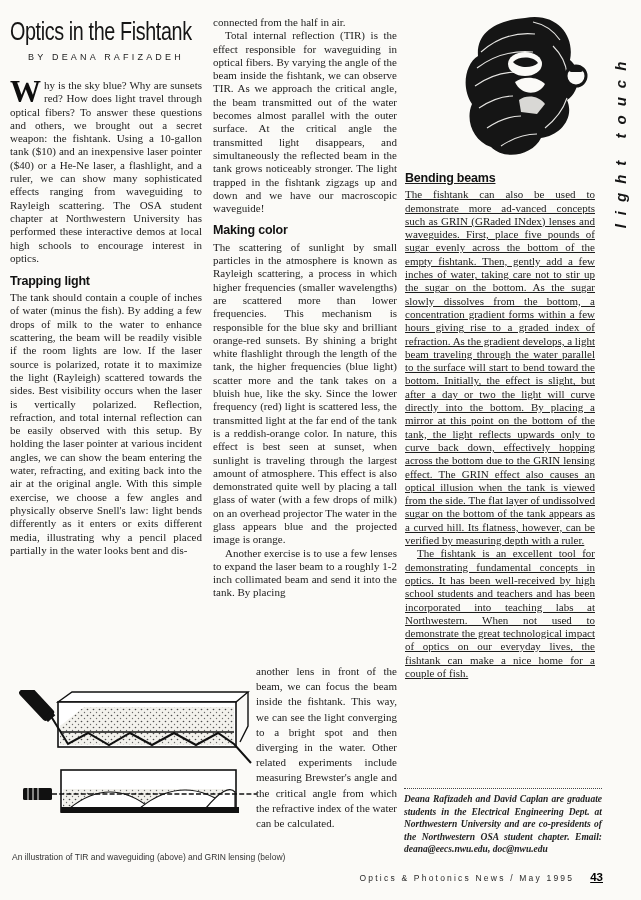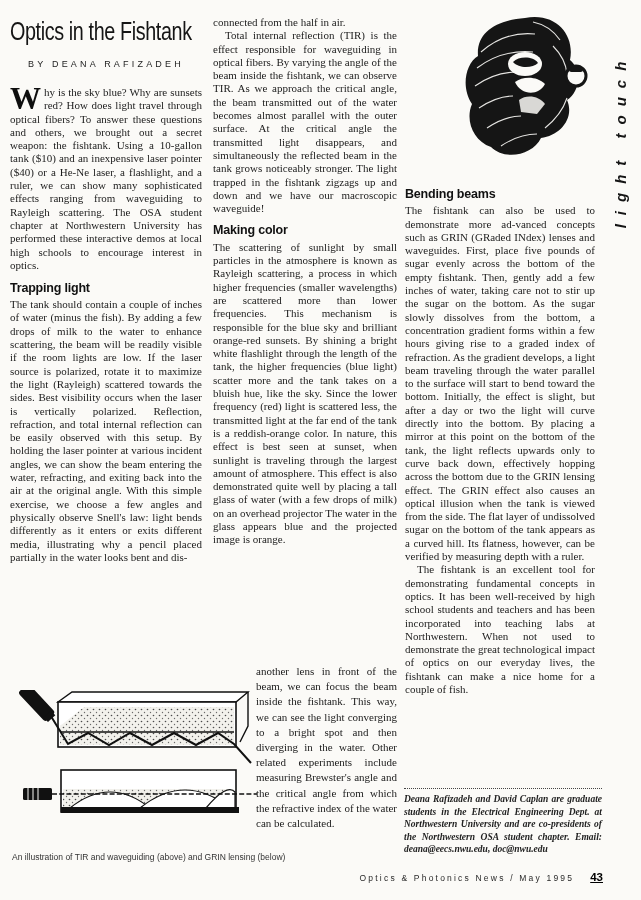--- a/index.html
+++ b/index.html
@@ -31,21 +31,21 @@
     transform-origin:left top;
     white-space:nowrap;
   }
   .byline{
     font-family:"Liberation Sans", sans-serif;
     font-size:9px;
     letter-spacing:3.2px;
     text-align:center;
     line-height:19px;
     color:#222;
-    margin-top:8px;
+    margin-top:1px;
   }
   .section-heading{
     font-family:"Liberation Sans", sans-serif;
     font-weight:bold;
     font-size:12.5px;
     letter-spacing:-0.2px;
     color:#111;
     margin:9px 0 3px 0;
   }
   .dropcap{
@@ -113,20 +113,21 @@
   <div class="body-text">
     <p>The tank should contain a couple of inches of water (minus the fish). By adding a few drops of milk to the water to enhance scattering, the beam will be readily visible if the room lights are low. If the laser source is polarized, rotate it to maximize the light (Rayleigh) scattered towards the sides. Best visibility occurs when the laser is vertically polarized. Reflection, refraction, and total internal reflection can be easily observed with this setup. By holding the laser pointer at various incident angles, we can show the beam entering the water, refracting, and exiting back into the air at the original angle. With this simple exercise, we choose a few angles and physically observe Snell's law: light bends differently as it enters or exits different media, illustrating why a pencil placed partially in the water looks bent and dis-</p>
   </div>
 </div>
 
 <div class="col body-text" style="left:213px; top:16px; width:184px;">
   <p>connected from the half in air.</p>
   <p class="indent">Total internal reflection (TIR) is the effect responsible for waveguiding in optical fibers. By varying the angle of the beam inside the fishtank, we can observe TIR. As we approach the critical angle, the beam transmitted out of the water becomes almost parallel with the outer surface. At the critical angle the transmitted light disappears, and simultaneously the reflected beam in the tank grows noticeably stronger. The light trapped in the fishtank zigzags up and down and we have our macroscopic waveguide!</p>
   <div class="section-heading">Making color</div>
   <p>The scattering of sunlight by small particles in the atmosphere is known as Rayleigh scattering, a process in which higher frequencies (smaller wavelengths) are scattered more than lower frequencies. This mechanism is responsible for the blue sky and brilliant orange-red sunsets. By shining a bright white flashlight through the length of the tank, the higher frequencies (blue light) scatter more and the tank takes on a bluish hue, like the sky. Since the lower frequency (red) light is scattered less, the transmitted light at the far end of the tank is a reddish-orange color. In nature, this effect is best seen at sunset, when sunlight is traveling through the largest amount of atmosphere. This effect is also demonstrated quite well by placing a tall glass of water (with a few drops of milk) on an overhead projector The water in the glass appears blue and the projected image is orange.</p>
+  <p class="indent">Another exercise is to use a few lenses to expand the laser beam to a roughly 1-2 inch collimated beam and send it into the tank. By placing</p>
 </div>
 
 <div class="wrap-block">another lens in front of the beam, we can focus the beam inside the fishtank. This way, we can see the light converging to a bright spot and then diverging in the water. Other related experiments include measuring Brewster's angle and the critical angle from which the refractive index of the water can be calculated.</div>
 
 <div class="woodcut">
   <svg width="128" height="152" viewBox="0 0 128 152">
     <path d="M62,6 C94,0 112,24 107,48 C119,58 117,80 104,88 C112,106 97,124 78,126 C70,143 42,149 28,135 C10,129 2,108 9,92 C-2,76 2,52 15,44 C13,20 34,8 62,6 Z" fill="#151515"></path>
     <g stroke="#fbfaf7" stroke-width="1.1" fill="none" opacity="0.9">
       <path d="M18,40 C34,26 52,20 72,22"></path>
       <path d="M14,56 C30,44 48,38 70,40"></path>
@@ -141,21 +142,21 @@
     <ellipse cx="62" cy="52" rx="17" ry="12" fill="#fbfaf7"></ellipse>
     <path d="M50,50 C56,44 70,44 75,51 C70,56 56,57 50,50 Z" fill="#151515"></path>
     <circle cx="64" cy="50" r="3.2" fill="#151515"></circle>
     <path d="M52,70 C60,64 74,64 82,72 C76,84 58,84 52,70 Z" fill="#fbfaf7"></path>
     <path d="M56,88 C64,82 76,84 82,92 L74,102 L58,100 Z" fill="#fbfaf7" opacity="0.85"></path>
     <circle cx="113" cy="64" r="10" fill="#fbfaf7" stroke="#151515" stroke-width="3"></circle>
     <rect x="106" y="55" width="14" height="5" rx="2.5" fill="#151515"></rect>
   </svg>
 </div>
 
-<div class="col body-text" style="left:405px; top:188px; width:190px;">
+<div class="col body-text" style="left:405px; top:172px; width:190px;text-decoration:underline;">
   <div class="section-heading" style="margin-top:0;">Bending beams</div>
   <p>The fishtank can also be used to demonstrate more ad-vanced concepts such as GRIN (GRaded INdex) lenses and waveguides. First, place five pounds of sugar evenly across the bottom of the empty fishtank. Then, gently add a few inches of water, taking care not to stir up the sugar on the bottom. As the sugar slowly dissolves from the bottom, a concentration gradient forms within a few hours giving rise to a graded index of refraction. As the gradient develops, a light beam traveling through the water parallel to the surface will start to bend toward the bottom. Initially, the effect is slight, but after a day or two the light will curve directly into the bottom. By placing a mirror at this point on the bottom of the tank, the light reflects upwards only to curve back down, effectively hopping across the bottom due to the GRIN lensing effect. The GRIN effect also causes an optical illusion when the tank is viewed from the side. The flat layer of undissolved sugar on the bottom of the tank appears as a curved hill. Its flatness, however, can be verified by measuring depth with a ruler.</p>
   <p class="indent">The fishtank is an excellent tool for demonstrating fundamental concepts in optics. It has been well-received by high school students and teachers and has been incorporated into teaching labs at Northwestern. When not used to demonstrate the great technological impact of optics on our everyday lives, the fishtank can make a nice home for a couple of fish.</p>
 </div>
 
 <div class="bio">Deana Rafizadeh and David Caplan are graduate students in the Electrical Engineering Dept. at Northwestern University and are co-presidents of the Northwestern OSA student chapter. Email: deana@eecs.nwu.edu, doc@nwu.edu</div>
 
 <div class="fig">
   <svg width="330" height="168" viewBox="0 0 330 168">
     <defs>

